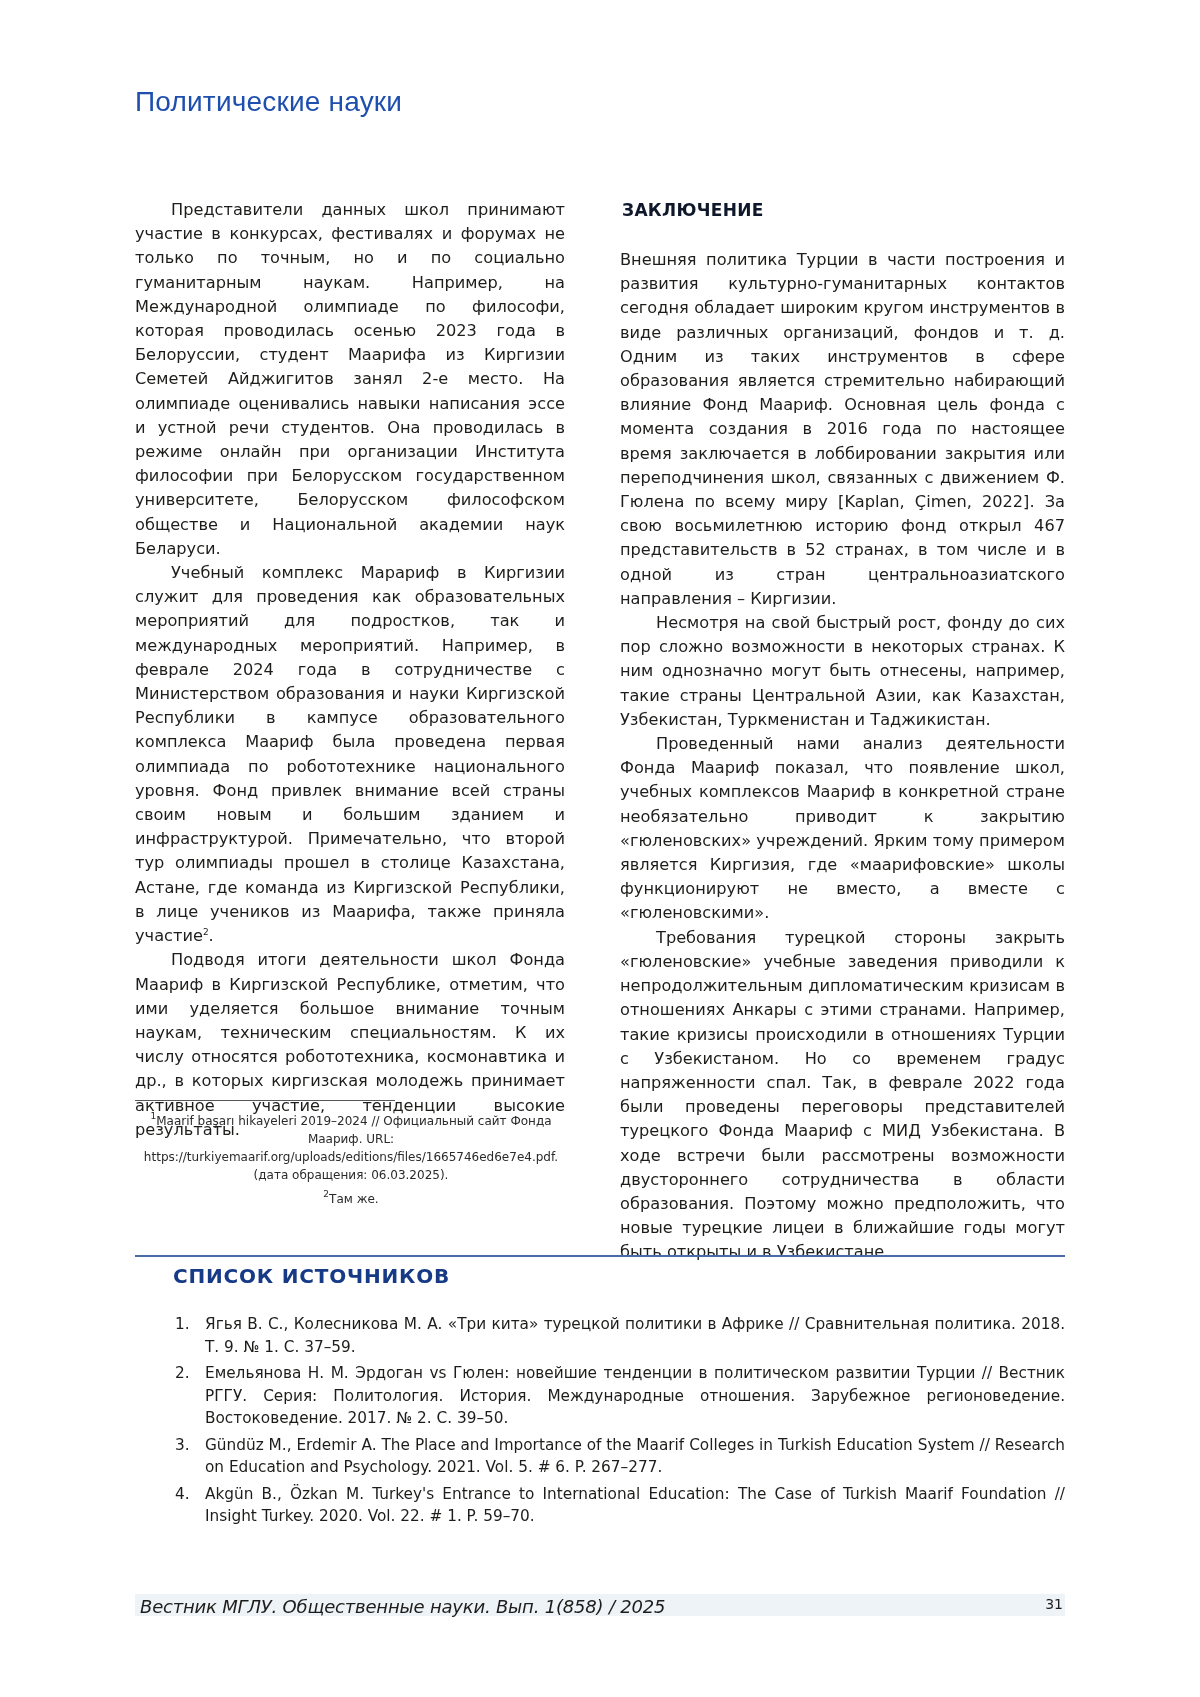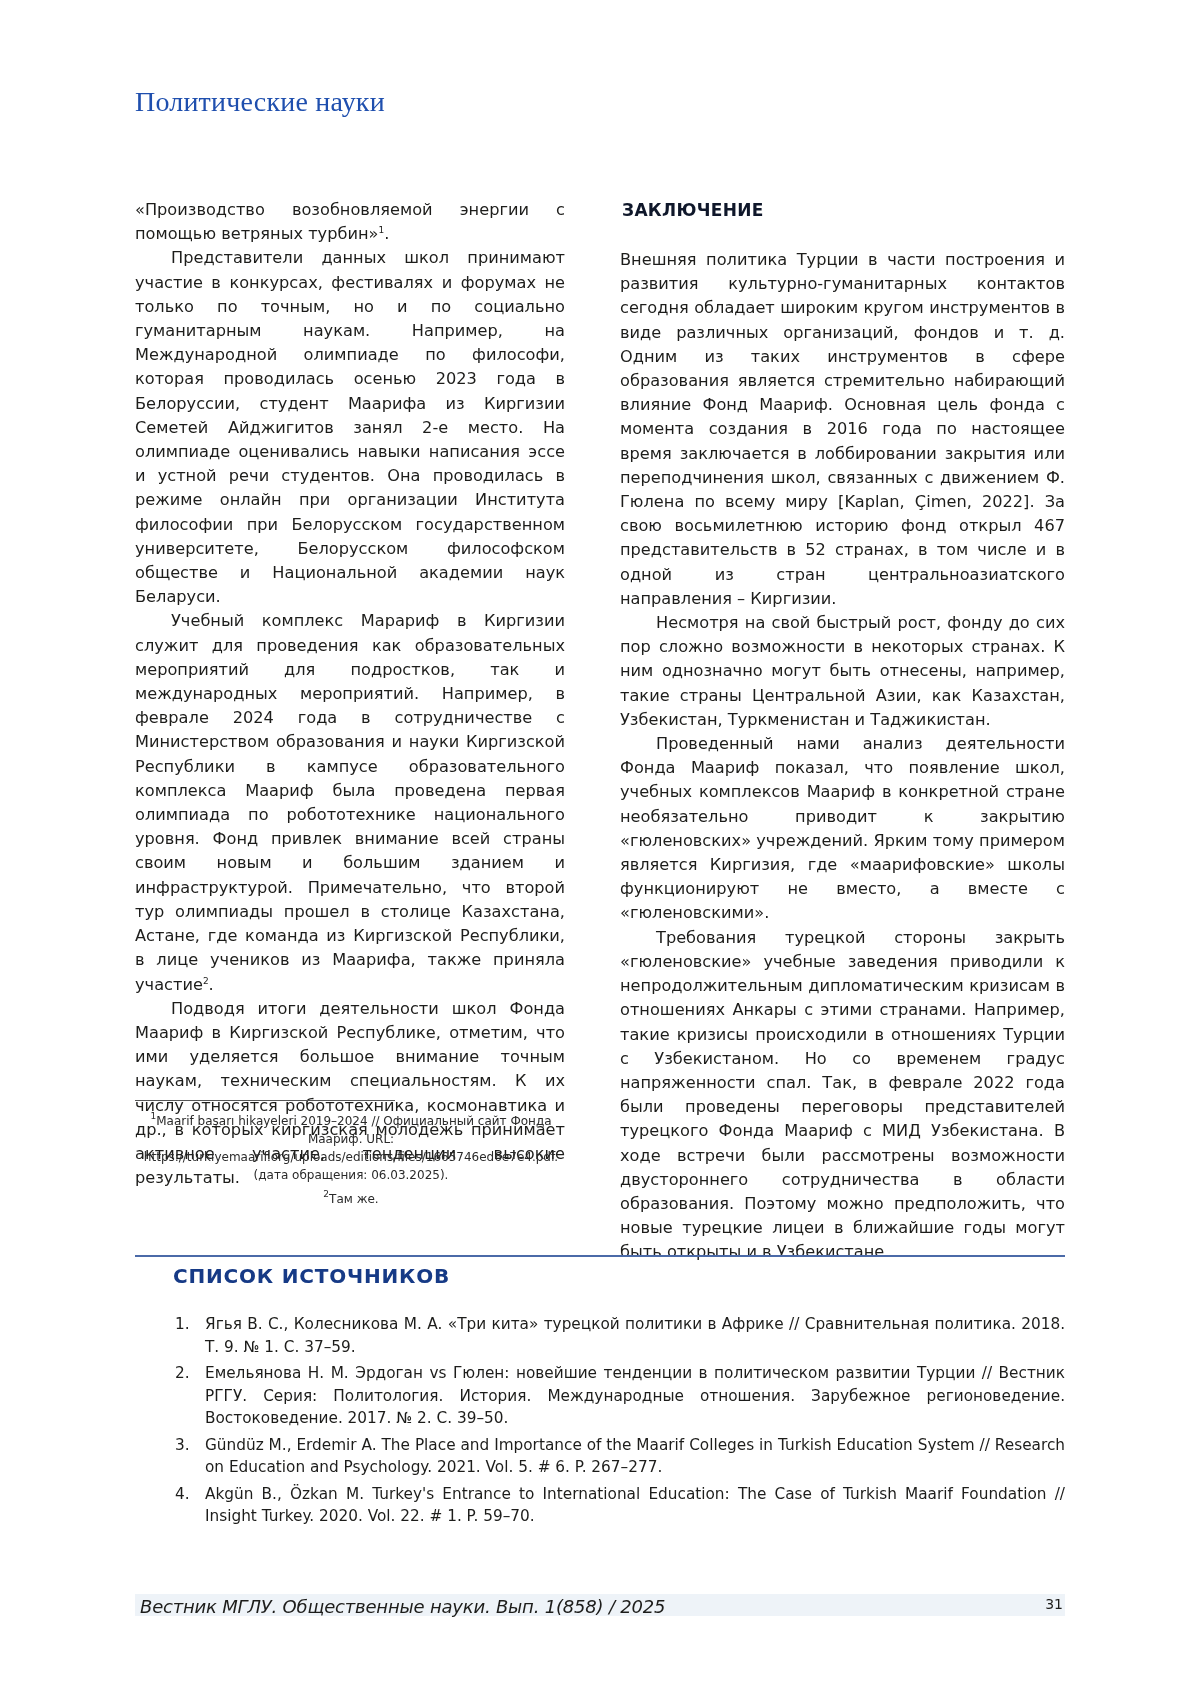--- a/index.html
+++ b/index.html
@@ -1,19 +1,19 @@
 <!DOCTYPE html>
 <html><head>
   <meta charset="utf-8">
   <style>
     html, body { margin: 0; padding: 0; background: #ffffff; }
     body { width: 1200px; height: 1697px; position: relative; overflow: hidden;
            font-family: "DejaVu Sans", sans-serif; color: #1d1d1b; }
     .section-title { position: absolute; left: 135px; top: 86px; font-size: 28px;
-           font-family: Liberation Serif, serif; color: #1f4fae; font-weight: normal; letter-spacing: 0.2px; }
+           font-family: Liberation Sans, sans-serif; color: #1f4fae; font-weight: normal; letter-spacing: 0.2px; }
     .col { position: absolute; top: 198px; width: 430px; font-size: 16.2px; line-height: 24.2px;
            text-align: justify; hyphens: manual; }
     .col-left { left: 135px; }
     .col-right { left: 620px; width: 445px; top: 198px; }
     .col p { margin: 0; }
     .col p.indent { text-indent: 36px; }
     .heading-blue { color: #0f172a; font-weight: bold; font-size: 17px; letter-spacing: 0.3px;
            margin: 0 0 26px 2px; line-height: 24px; }
     sup { font-size: 9px; line-height: 0; vertical-align: 6px; }
     .fn-rule { position: absolute; left: 135px; top: 1100px; width: 260px; height: 1px; background: #555; }
@@ -31,21 +31,20 @@
     .footer-text { position: absolute; left: 140px; top: 1596px; font-size: 18px; font-style: italic;
            color: #1d1d1b; letter-spacing: -0.2px; }
     .page-num { position: absolute; right: 137px; top: 1596px; font-size: 14px; color: #1d1d1b; }
   </style>
 </head>
 <body>
 
 <div class="section-title">Политические науки</div>
 
 <div class="col col-left">
-  <p><span>«Производство возобновляемой энергии с помощью ветряных турбин»</span><sup>1</sup><span>.</span></p>
   <p class="indent">Представители данных школ принимают участие в конкурсах, фестивалях и форумах не только по точным, но и по социально гуманитарным наукам. Например, на Международной олимпиаде по философи, которая проводилась осенью 2023 года в Белоруссии, студент Маарифа из Киргизии Семетей Айджигитов занял 2-е место. На олимпиаде оценивались навыки написания эссе и устной речи студентов. Она проводилась в режиме онлайн при организации Института философии при Белорусском государственном университете, Белорусском философском обществе и Национальной академии наук Беларуси.</p>
   <p class="indent"><span>Учебный комплекс Марариф в Киргизии служит для проведения как образовательных мероприятий для подростков, так и международных мероприятий. Например, в феврале 2024 года в сотрудничестве с Министерством образования и науки Киргизской Республики в кампусе образовательного комплекса Маариф была проведена первая олимпиада по робототехнике национального уровня. Фонд привлек внимание всей страны своим новым и большим зданием и инфраструктурой. Примечательно, что второй тур олимпиады прошел в столице Казахстана, Астане, где команда из Киргизской Республики, в лице учеников из Маарифа, также приняла участие</span><sup>2</sup><span>.</span></p>
   <p class="indent">Подводя итоги деятельности школ Фонда Маариф в Киргизской Республике, отметим, что ими уделяется большое внимание точным наукам, техническим специальностям. К их числу относятся робототехника, космонавтика и др., в которых киргизская молодежь принимает активное участие, тенденции высокие результаты.</p>
 </div>
 
 <div class="fn-rule"></div>
 <div class="footnotes">
   <p><sup>1</sup><span>Maarif başarı hikayeleri 2019–2024 // Официальный сайт Фонда Маариф. URL: https://turkiyemaarif.org/uploads/editions/files/1665746ed6e7e4.pdf. (дата обращения: 06.03.2025).</span></p>
   <p><sup>2</sup><span>Там же.</span></p>
 </div>

